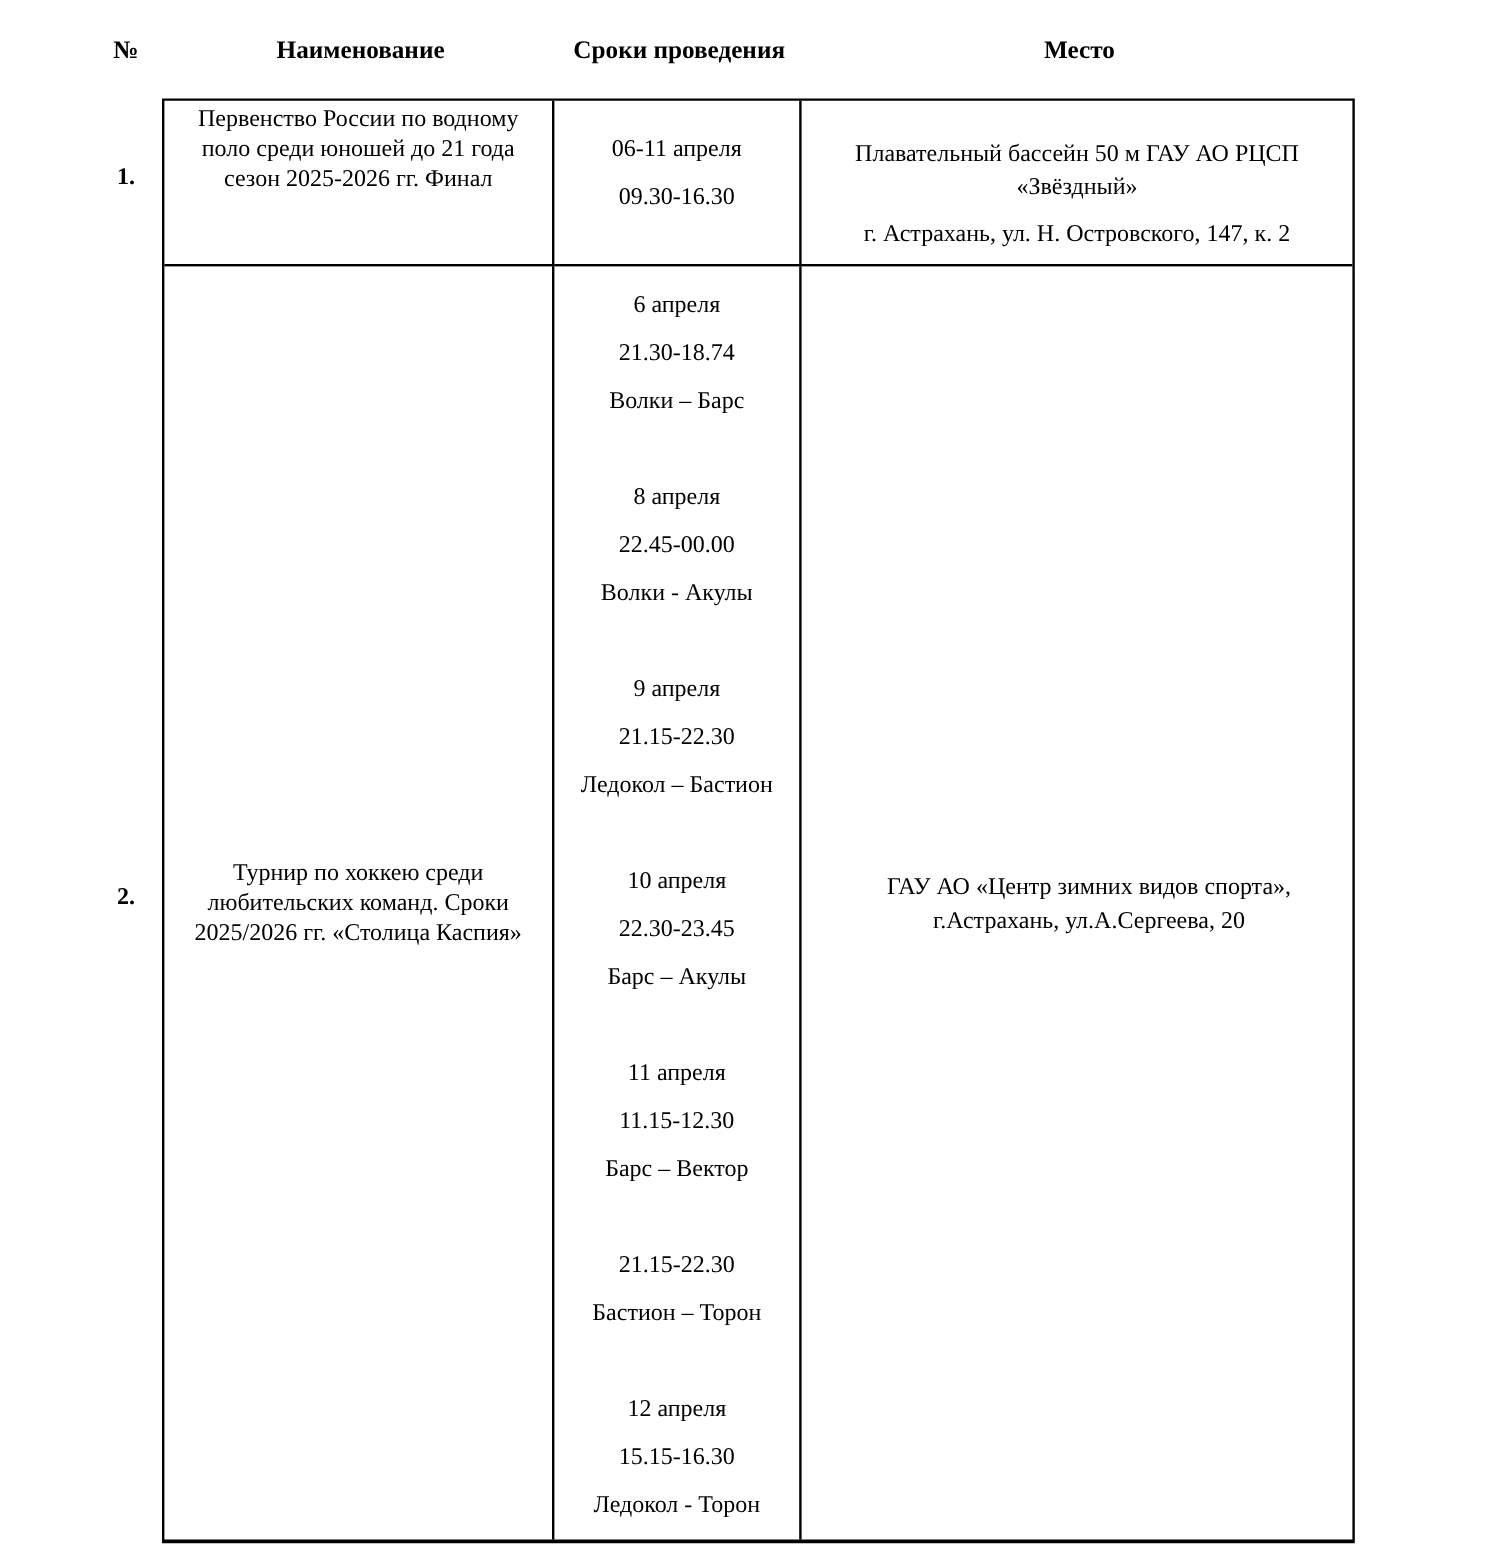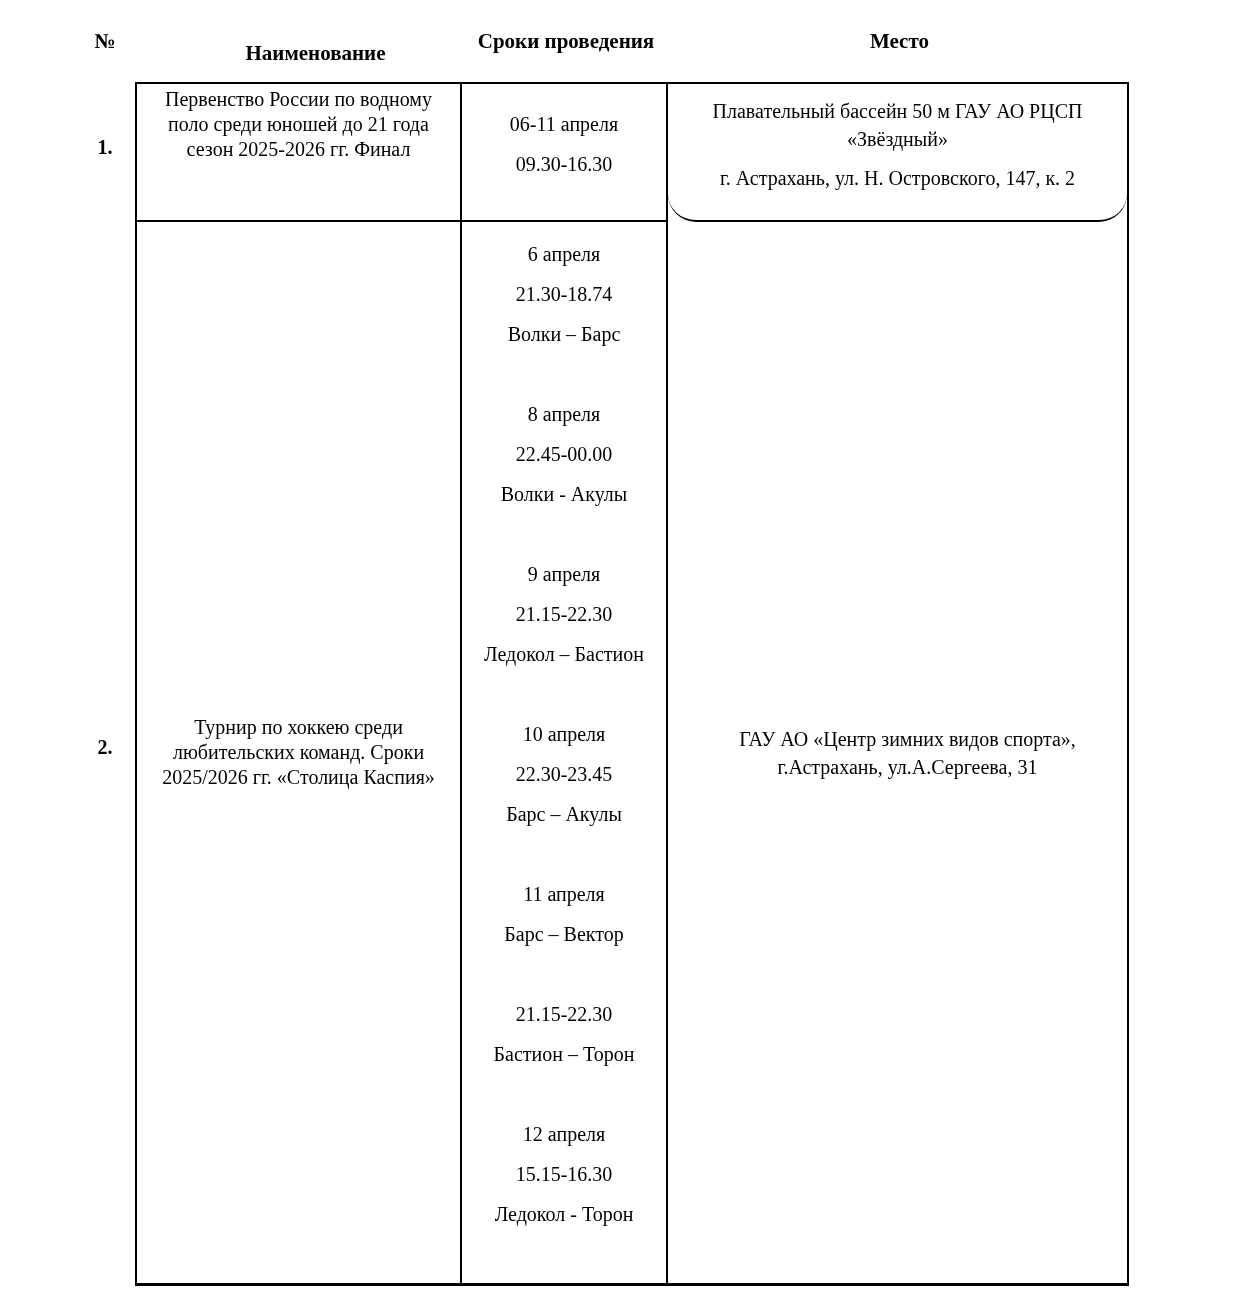--- a/index.html
+++ b/index.html
@@ -17,21 +17,21 @@
   .hdr {
     position: absolute;
     top: 26px;
     height: 30px;
     line-height: 30px;
     text-align: center;
     font-weight: bold;
     font-size: 21px;
   }
   .hdr-num   { left: 60px;  width: 90px;  }
-  .hdr-name  { left: 152px; width: 327px; margin-top: 12px; }
+  .hdr-name  { left: 137px; width: 327px; }
   .hdr-dates { left: 462px; width: 208px; }
   .hdr-place { left: 670px; width: 459px; }
 
   
   .row-num {
     position: absolute;
     left: 60px;
     width: 90px;
     display: flex;
     align-items: center;
@@ -64,21 +64,21 @@
   }
   .b-right  { border-right: 2px solid #000000; }
   .b-bottom { border-bottom: 2px solid #000000; }
 
   .ln { line-height: 25px; }
 
   
   .r1-name  { padding-top: 3px; }
   .r1-dates { padding-top: 20px; }
   .r1-dates .ln { line-height: 40px; }
-  .r1-place { padding-top: 13px; border-radius: 28px; }
+  .r1-place { padding-top: 30px; }
   .r1-place .ln { line-height: 28px; }
   .r1-place .par2 { margin-top: 11px; }
 
   
   .r2-name {
     display: flex;
     flex-direction: column;
     justify-content: center;
   }
   .r2-dates { padding-top: 12px; }
@@ -143,31 +143,32 @@
         <div class="ln">21.15-22.30</div>
         <div class="ln">Ледокол – Бастион</div>
       </div>
       <div class="grp">
         <div class="ln">10 апреля</div>
         <div class="ln">22.30-23.45</div>
         <div class="ln">Барс – Акулы</div>
       </div>
       <div class="grp">
         <div class="ln">11 апреля</div>
+        <div class="ln">11.15-12.30</div>
         <div class="ln">Барс – Вектор</div>
       </div>
       <div class="grp">
         <div class="ln">21.15-22.30</div>
         <div class="ln">Бастион – Торон</div>
       </div>
       <div class="grp">
         <div class="ln">12 апреля</div>
         <div class="ln">15.15-16.30</div>
         <div class="ln">Ледокол - Торон</div>
       </div>
     </div>
     <div class="cell r2-place">
       <div class="ln">ГАУ АО «Центр зимних видов спорта»,</div>
-      <div class="ln">г.Астрахань, ул.А.Сергеева, 31</div>
+      <div class="ln">г.Астрахань, ул.А.Сергеева, 20</div>
     </div>
 
   </div>
 </div>
 
 </body></html>

